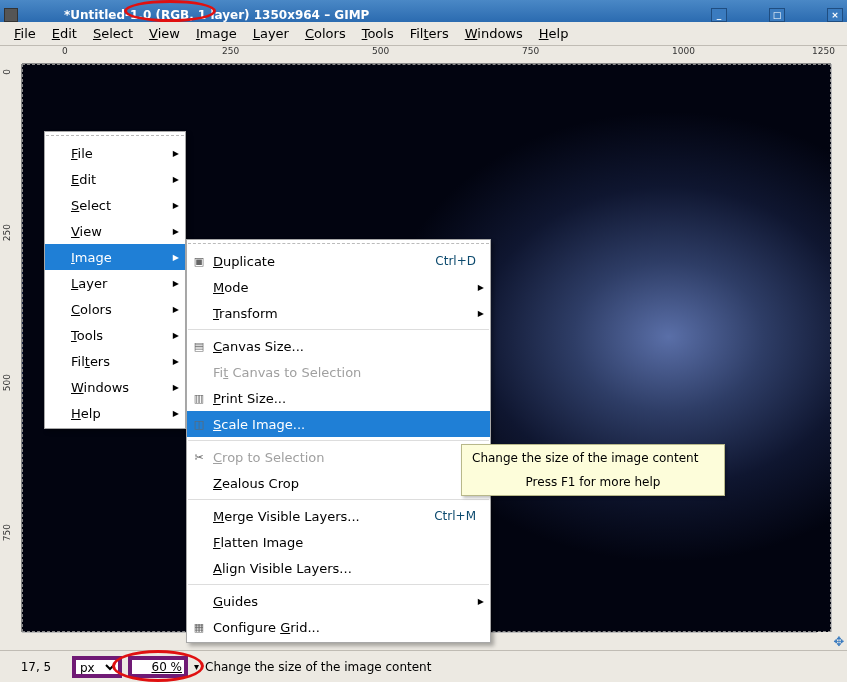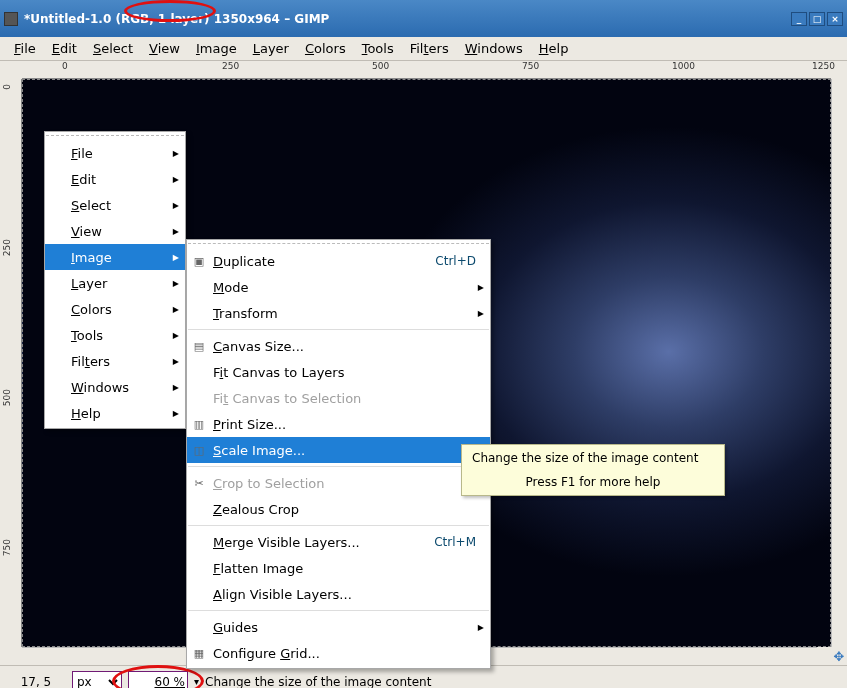--- a/index.html
+++ b/index.html
@@ -1,18 +1,18 @@
 <!DOCTYPE html>
 <html><head>
 <meta charset="utf-8">
 <style>
 * { box-sizing: border-box; margin: 0; padding: 0; font-family: "DejaVu Sans", Arial, sans-serif; }
 body { width: 847px; height: 688px; background: #fff; overflow: hidden; position: relative; }
 
-.titlebar { height: 37px; background: linear-gradient(#4a88c6,#2b6bb0); display: flex; align-items: center; padding: 0 4px; color: #fff; font-size: 12px; font-weight: bold; }
+.titlebar { height: 22px; background: linear-gradient(#4a88c6,#2b6bb0); display: flex; align-items: flex-end; padding: 0 4px; color: #fff; font-size: 12px; font-weight: bold; gap: 40px; }
 .titlebar .icon { width: 14px; height: 14px; background: #555; margin-right: 6px; border: 1px solid #333; }
 .titlebar .title { flex: 1; }
 .titlebar .winbtn { width: 16px; height: 14px; margin-left: 2px; border: 1px solid #1f4d80; background: #3a7bbf; display: flex; align-items: center; justify-content: center; font-size: 9px; color: #fff; cursor: pointer; }
 
 .menubar { height: 24px; background: #ece9e2; border-bottom: 1px solid #c0bcb4; display: flex; align-items: center; padding: 0 6px; font-size: 13px; }
 .menubar .mitem { padding: 2px 8px; cursor: pointer; }
 .menubar .mitem u { text-decoration: underline; }
 
 .workarea { position: relative; height: 604px; background: #ece9e2; }
 .ruler-h { position: absolute; left: 22px; top: 0; right: 16px; height: 18px; background: #ece9e2; border-bottom: 1px solid #888; }
@@ -20,21 +20,21 @@
 .ruler-v { position: absolute; left: 0; top: 18px; width: 22px; bottom: 18px; background: #ece9e2; border-right: 1px solid #888; }
 .ruler-v .tick { position: absolute; left: 2px; font-size: 9px; color: #333; writing-mode: vertical-rl; transform: rotate(180deg); }
 .canvas { position: absolute; left: 22px; top: 18px; right: 16px; bottom: 18px; background: radial-gradient(ellipse 380px 300px at 80% 48%, #5a6fa8 0%, #2e3d66 25%, #0f1630 50%, #020410 75%); overflow: hidden; border: 1px dashed #888; }
 .canvas::before { content:""; position:absolute; inset:0; background-image: radial-gradient(#fff 0.6px, transparent 0.6px); background-size: 60px 60px; opacity:.45; }
 .scrollbar-v { position: absolute; right: 0; top: 18px; width: 16px; bottom: 18px; background: #ece9e2; border-left: 1px solid #bbb; }
 .scrollbar-h { position: absolute; left: 22px; bottom: 0; right: 30px; height: 18px; background: #ece9e2; border-top: 1px solid #bbb; }
 .nav-icon { position:absolute; right:0; bottom:0; width:16px; height:18px; background:#ece9e2; display:flex; align-items:center; justify-content:center; color:#3a7bbf; font-size:13px; }
 
 .statusbar { height: 32px; display: flex; align-items: center; padding: 0 6px; background: #ece9e2; border-top: 1px solid #c0bcb4; font-size: 12px; gap: 6px; }
 .statusbar .coord { width: 60px; text-align: center; }
-.statusbar select, .statusbar input { font-size: 12px; height: 22px; border: 1px solid #701a75; background: #fff; }
+.statusbar select, .statusbar input { font-size: 12px; height: 22px; border: 4px solid #701a75; background: #fff; }
 .statusbar .unit { width: 50px; }
 .statusbar .zoom { width: 60px; text-align: right; padding-right: 2px; text-decoration: underline; }
 .statusbar .zw { position: relative; }
 
 
 .ctxmenu { position: absolute; background: #fff; border: 1px solid #a8a8a8; box-shadow: 3px 3px 4px rgba(0,0,0,.3); font-size: 13px; padding: 2px 0; }
 .ctxmenu .row { display: flex; align-items: center; height: 26px; padding: 0 22px 0 26px; white-space: nowrap; cursor: pointer; position: relative; }
 .ctxmenu .row.disabled { color: #a0a0a0; cursor: default; }
 .ctxmenu .row.hl { background: #1f7fd6; color: #fff; }
 .ctxmenu .row .lbl u { text-decoration: underline; }
@@ -170,23 +170,20 @@
     </div>
     <div class="row">
       <span class="lbl"><u>T</u>ransform</span>
       <span class="arw">▶</span>
     </div>
     <div class="sep"></div>
     <div class="row">
       <span class="iconcell">▤</span>
       <span class="lbl"><u>C</u>anvas Size...</span>
     </div>
-    <div class="row">
-      <span class="lbl">F<u>i</u>t Canvas to Layers</span>
-    </div>
     <div class="row disabled">
       <span class="lbl">Fi<u>t</u> Canvas to Selection</span>
     </div>
     <div class="row">
       <span class="iconcell">▥</span>
       <span class="lbl"><u>P</u>rint Size...</span>
     </div>
     <div class="row hl">
       <span class="iconcell">◫</span>
       <span class="lbl"><u>S</u>cale Image...</span>

